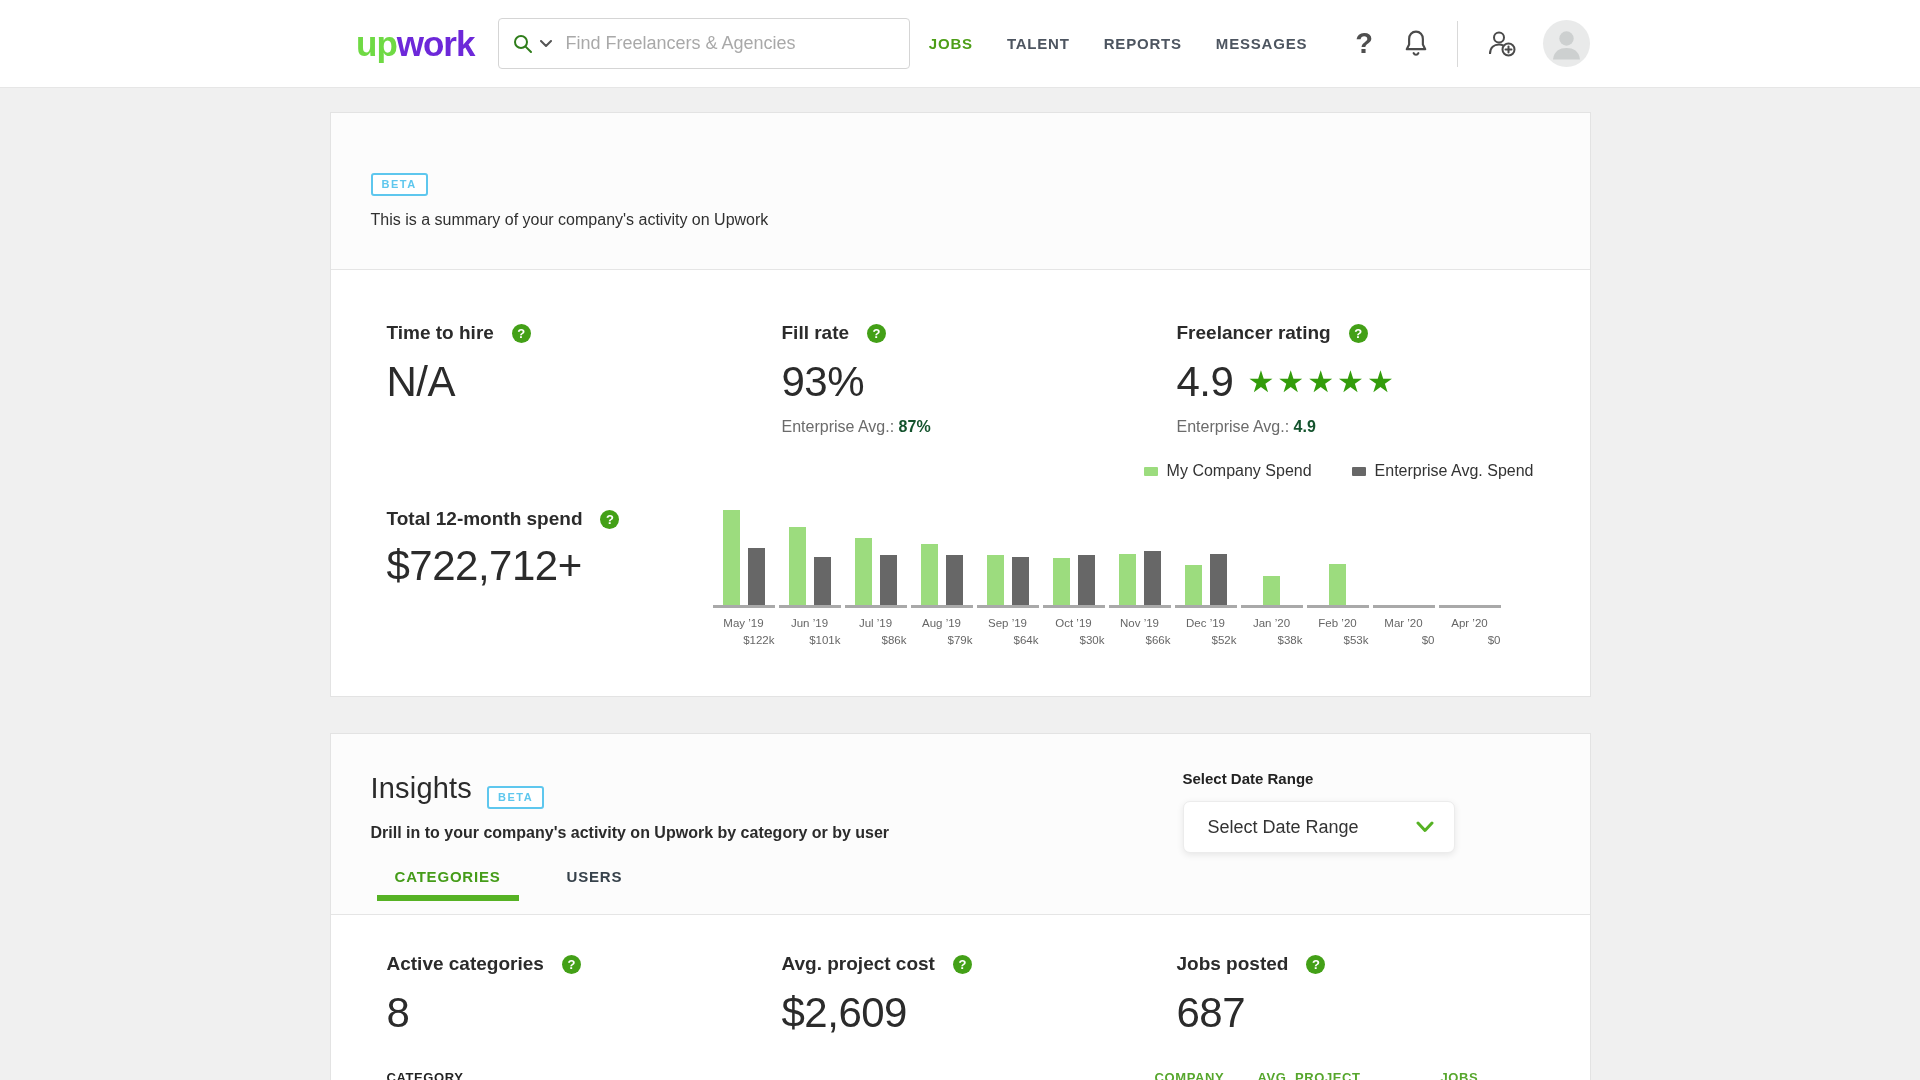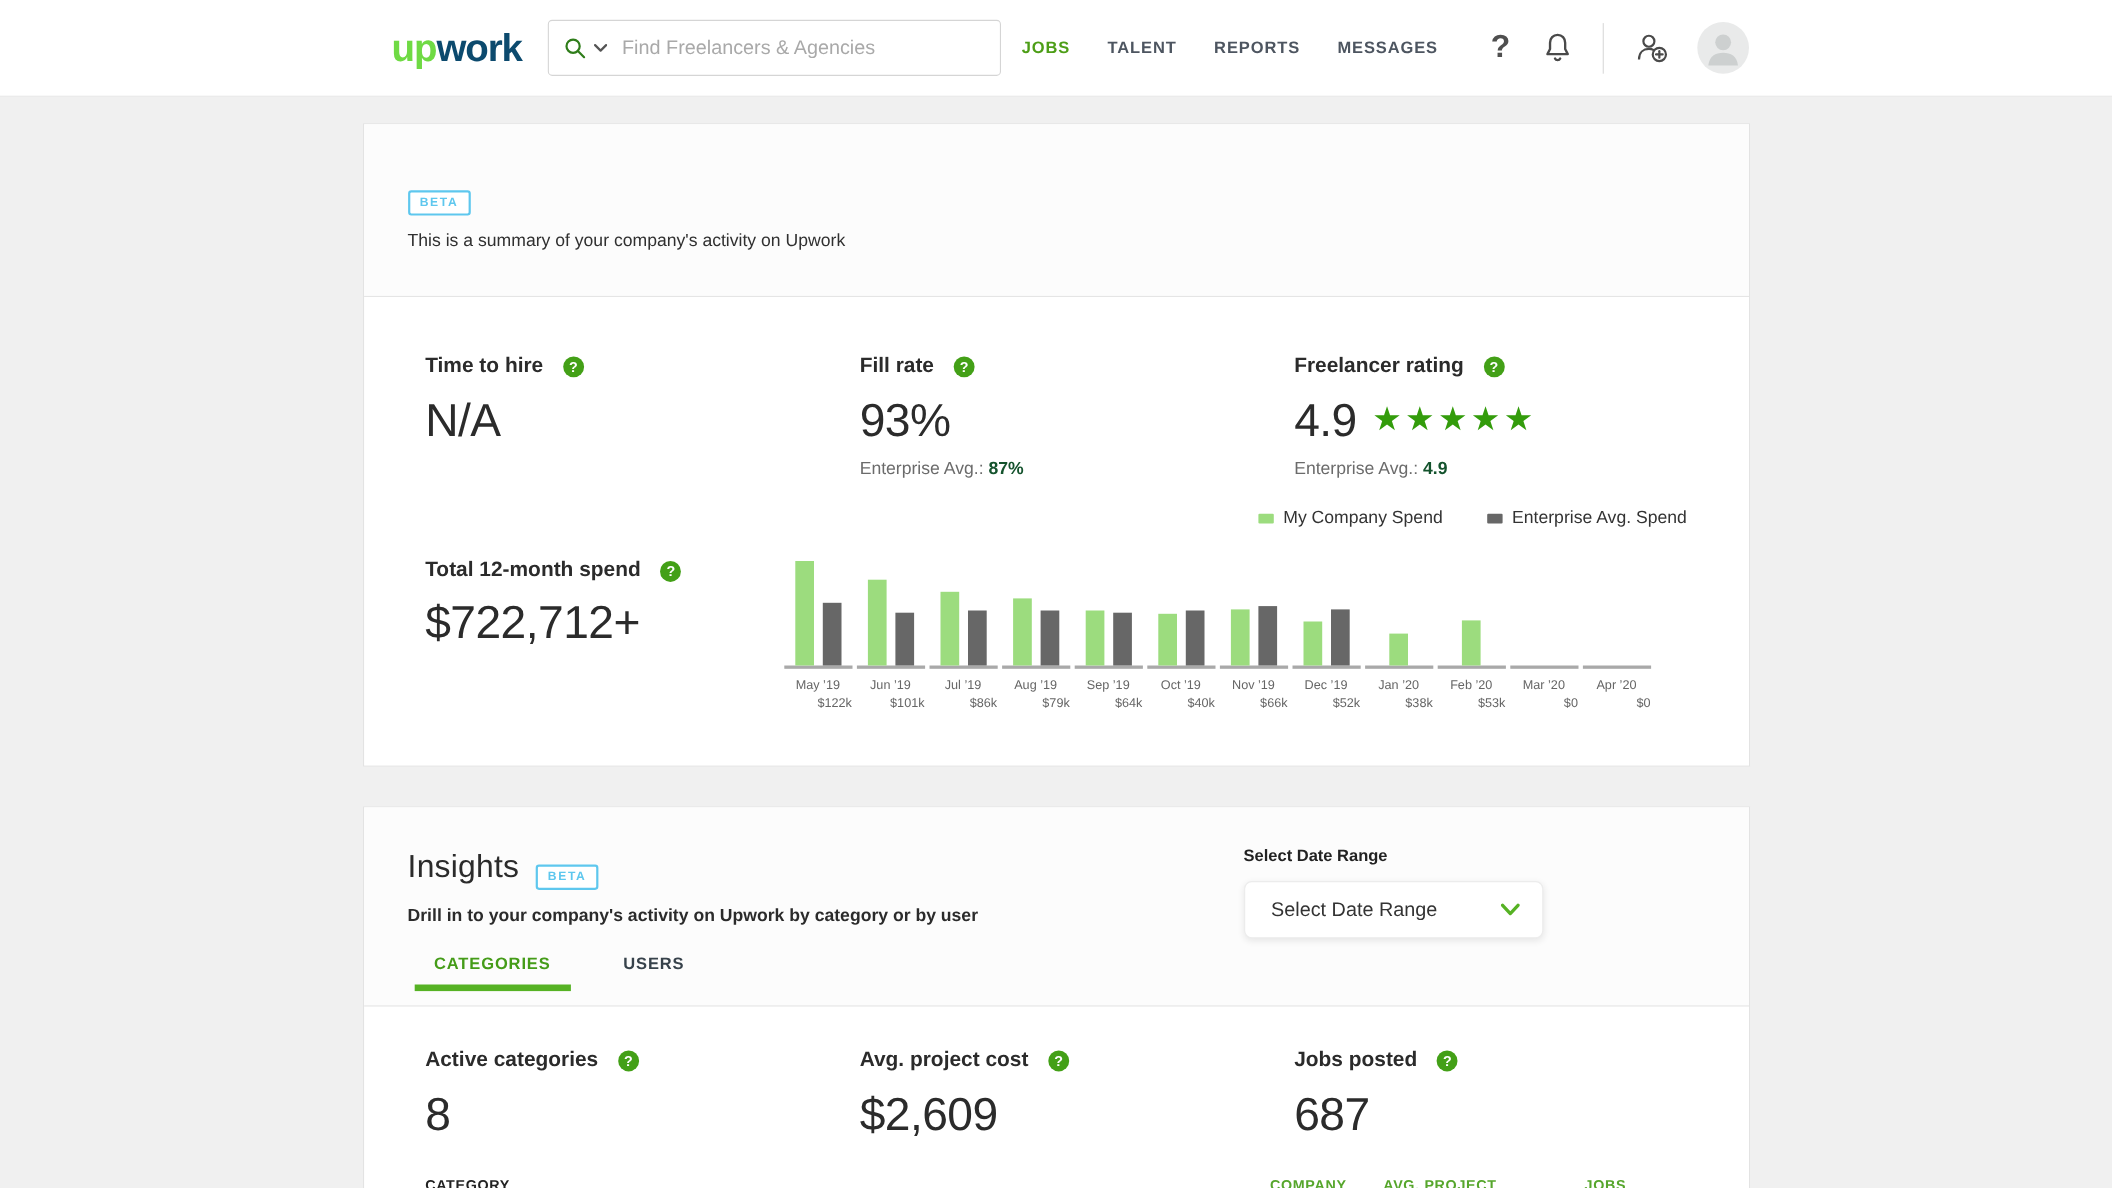--- a/index.html
+++ b/index.html
@@ -16,21 +16,21 @@
   .topbar {
     height: 88px; background: #fff; border-bottom: 1px solid #e6e6e6;
     display: flex; align-items: center;
   }
   .topbar-inner {
     width: 100%; display: flex; align-items: center;
     padding: 0 330px 0 356px;
   }
   .logo { font-size: 35px; font-weight: bold; letter-spacing: -1px; white-space: nowrap; cursor: pointer; }
   .logo .lg-up { color: #6fda44; }
-  .logo .lg-work { color: #0c4a6e; }
+  .logo .lg-work { color: #6d28d9; }
 
   .search-box {
     margin-left: 24px; width: 412px; height: 51px;
     border: 1px solid #d5d5d5; border-radius: 4px; background: #fff;
     display: flex; align-items: center; padding: 0 14px;
   }
   .search-box .sicon { display: flex; align-items: center; }
   .search-box input {
     border: none; outline: none; width: 100%; margin-left: 11px;
     font-size: 18px; color: #333; font-family: "Liberation Sans", sans-serif;
@@ -113,21 +113,21 @@
 
   .chart { display: flex; gap: 4px; align-items: flex-end; }
   .month-group { width: 62px; }
   .bars { height: 97px; display: flex; align-items: flex-end; justify-content: center; gap: 8px; }
   .bar { width: 17px; }
   .axis-seg { height: 3px; background: #a9a9a9; }
   .mlabel { margin-top: 9px; font-size: 11.5px; color: #666; text-align: center; white-space: nowrap; }
   .mvalue { margin-top: 5px; font-size: 11.5px; color: #666; text-align: right; white-space: nowrap; }
 
   
-  .date-block { position: absolute; top: 36px; left: 800px; width: 272px; }
+  .date-block { position: absolute; top: 36px; left: 852px; width: 272px; }
   .date-label { font-size: 15px; font-weight: bold; color: #222; }
   .date-select {
     margin-top: 14px; height: 52px; background: #fff;
     border: 1px solid #ececec; border-radius: 7px;
     box-shadow: 0 2px 7px rgba(0,0,0,0.09);
     display: flex; align-items: center; justify-content: space-between;
     padding: 0 20px 0 24px; font-size: 18px; color: #333; cursor: pointer;
   }
 
   .tabs { display: flex; gap: 30px; margin-top: 26px; padding-left: 6px; }
@@ -314,21 +314,21 @@
             <div class="mlabel">Sep ’19</div>
             <div class="mvalue">$64k</div>
           </div>
           <div class="month-group">
             <div class="bars">
               <div class="bar" style="background: rgb(156, 220, 126); height: 47px;"></div>
               <div class="bar" style="background: rgb(103, 103, 103); height: 50px;"></div>
             </div>
             <div class="axis-seg"></div>
             <div class="mlabel">Oct ’19</div>
-            <div class="mvalue">$40k</div>
+            <div class="mvalue">$30k</div>
           </div>
           <div class="month-group">
             <div class="bars">
               <div class="bar" style="background: rgb(156, 220, 126); height: 51px;"></div>
               <div class="bar" style="background: rgb(103, 103, 103); height: 54px;"></div>
             </div>
             <div class="axis-seg"></div>
             <div class="mlabel">Nov ’19</div>
             <div class="mvalue">$66k</div>
           </div>

